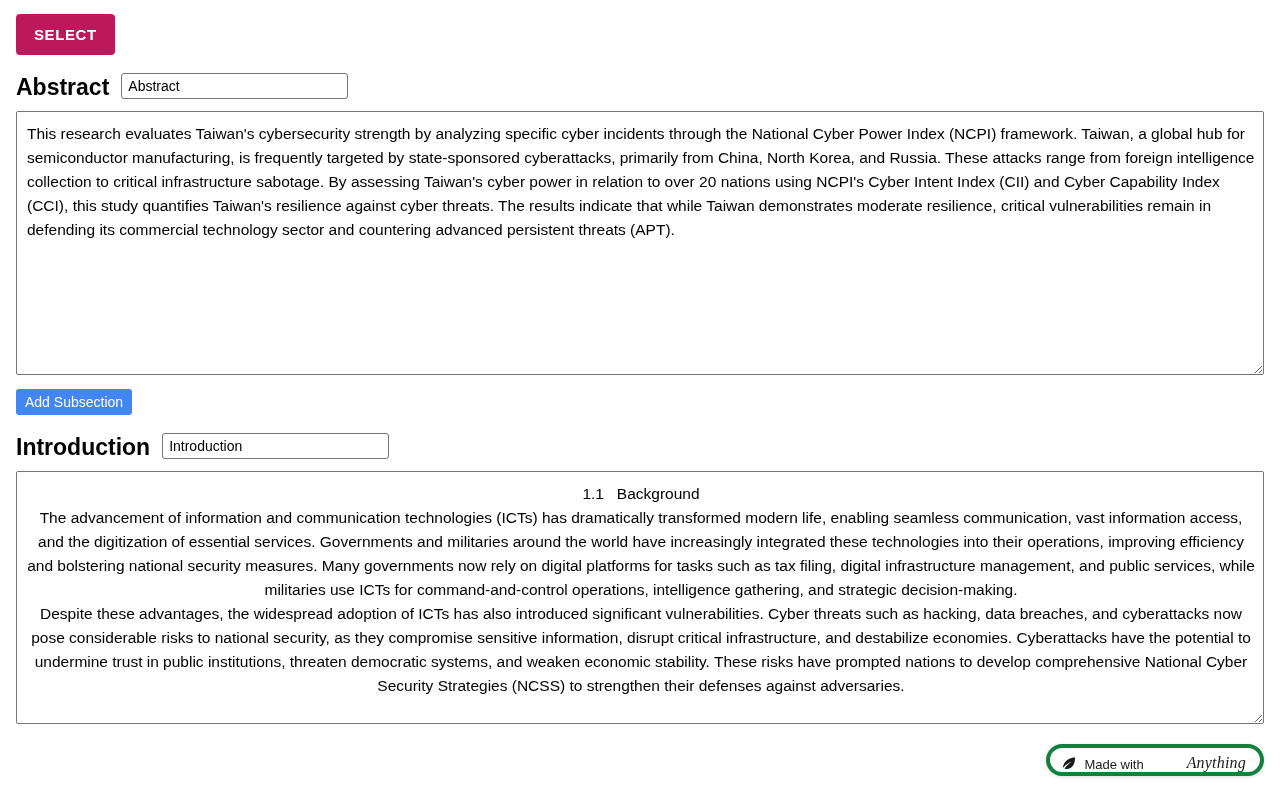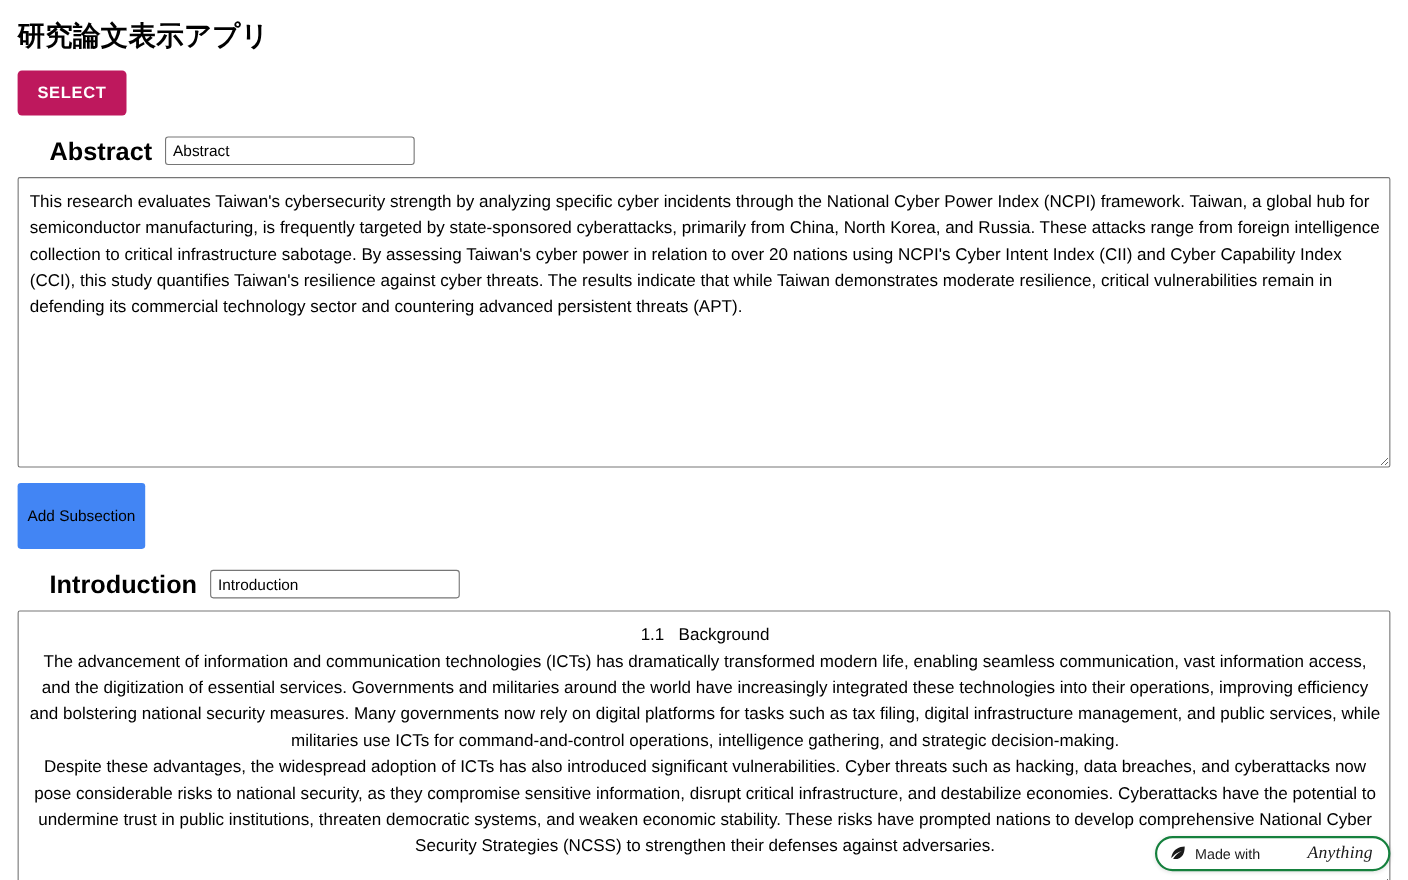--- a/index.html
+++ b/index.html
@@ -35,24 +35,23 @@
     border-radius: 4px;
     font-size: 15px;
     font-weight: bold;
     letter-spacing: 0.6px;
     padding: 12px 18px;
     cursor: pointer;
     font-family: "Liberation Sans", sans-serif;
   }
   .section-head {
     display: flex;
-    align-items: center;
+    align-items: flex-start;
     gap: 12px;
     margin-top: 18px;
-    margin-left: 29px;
   }
   .section-title {
     font-size: 23px;
     font-weight: bold;
     color: #000000;
     line-height: 28px;
   }
   .section-input {
     width: 227px;
     height: 26px;
@@ -79,38 +78,38 @@
     resize: vertical;
     background: #fff;
     overflow: auto;
   }
   #abstract-textarea { height: 264px; }
   #introduction-textarea { height: 253px; white-space: pre-wrap; text-align: center; }
   .add-sub-btn {
     display: inline-block;
     margin-top: 14px;
     background: #4285f4;
-    color: #000000;
+    color: #ffffff;
     border: none;
     border-radius: 3px;
     font-size: 14px;
-    padding: 22px 9px;
+    padding: 5px 9px;
     cursor: pointer;
     font-family: "Liberation Sans", sans-serif;
   }
   .badge {
     position: absolute;
     right: 16px;
     bottom: 24px;
     height: 32px;
     display: flex;
-    align-items: center;
+    align-items: flex-end;
     gap: 7px;
     background: #ffffff;
-    border: 2px solid #15803d;
+    border: 4px solid #15803d;
     border-radius: 16px;
     padding: 0 14px 0 11px;
     box-shadow: 0 1px 4px rgba(0,0,0,0.13);
     font-size: 13px;
     color: #1a1a1a;
   }
   .badge .logo-mark {
     display: inline-flex;
     align-items: center;
   }
@@ -120,21 +119,20 @@
     font-size: 16px;
     letter-spacing: 0.2px;
     margin-left: 36px;
   }
 </style>
 </head>
 <body>
 
 <div class="page">
 
-  <h1 class="app-title">研究論文表示アプリ</h1>
 
   <button class="select-btn">SELECT</button>
 
   <div class="section-head">
     <span class="section-title">Abstract</span>
     <input class="section-input" id="abstract-name-input" value="Abstract" style="">
   </div>
 
   <textarea class="big-textarea" id="abstract-textarea" style="">This research evaluates Taiwan's cybersecurity strength by analyzing specific cyber incidents through the National Cyber Power Index (NCPI) framework. Taiwan, a global hub for semiconductor manufacturing, is frequently targeted by state-sponsored cyberattacks, primarily from China, North Korea, and Russia. These attacks range from foreign intelligence collection to critical infrastructure sabotage. By assessing Taiwan's cyber power in relation to over 20 nations using NCPI's Cyber Intent Index (CII) and Cyber Capability Index (CCI), this study quantifies Taiwan's resilience against cyber threats. The results indicate that while Taiwan demonstrates moderate resilience, critical vulnerabilities remain in defending its commercial technology sector and countering advanced persistent threats (APT).</textarea>
 

